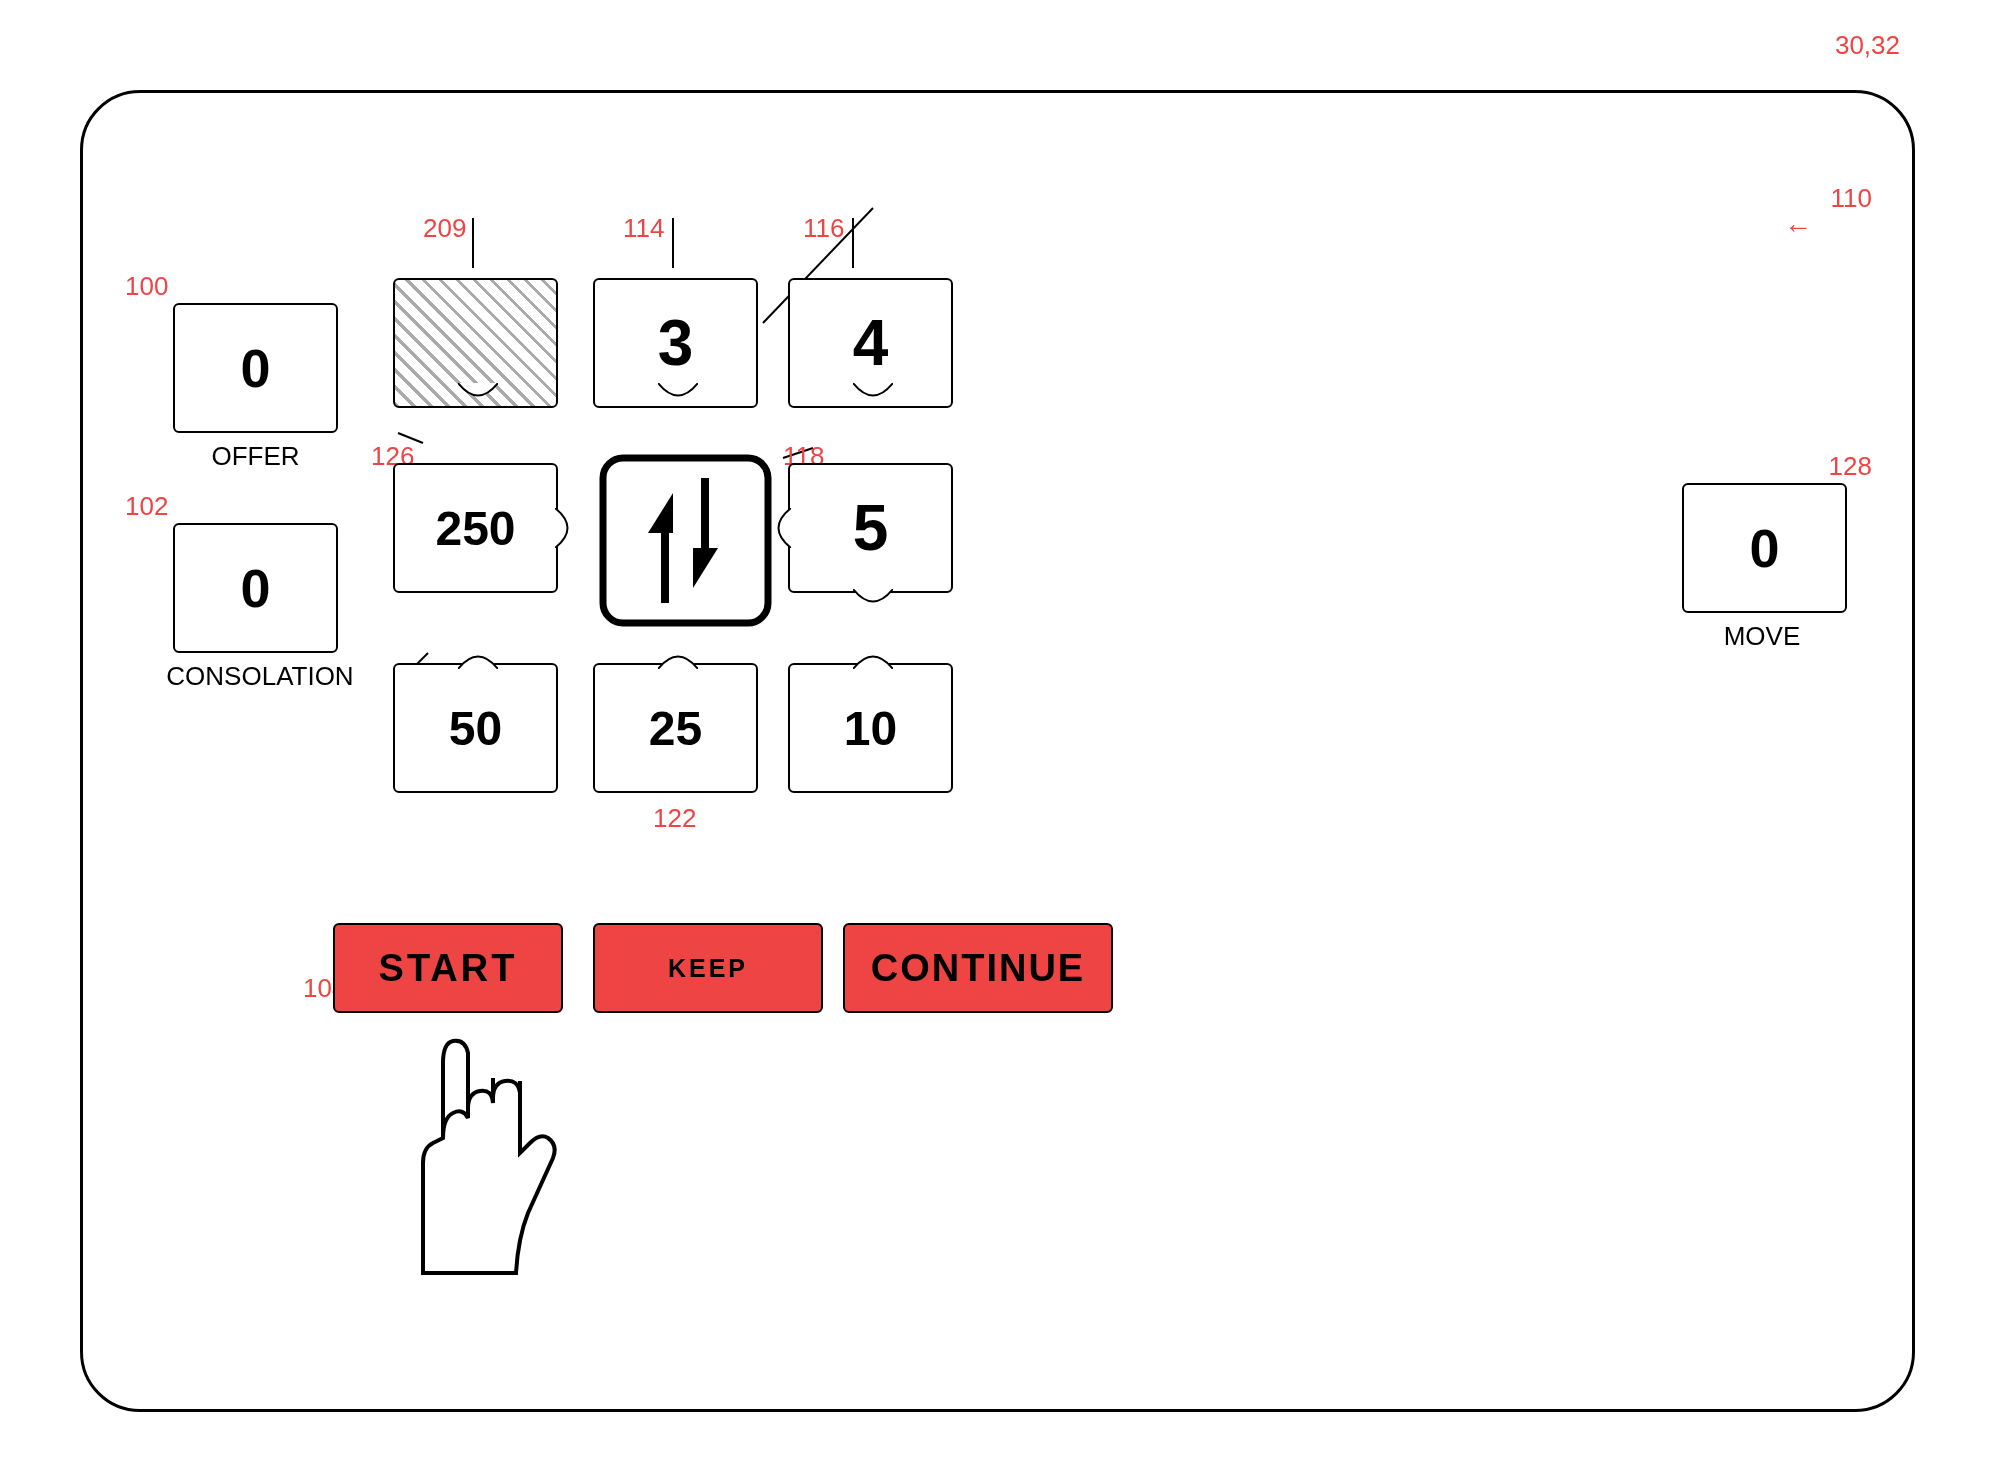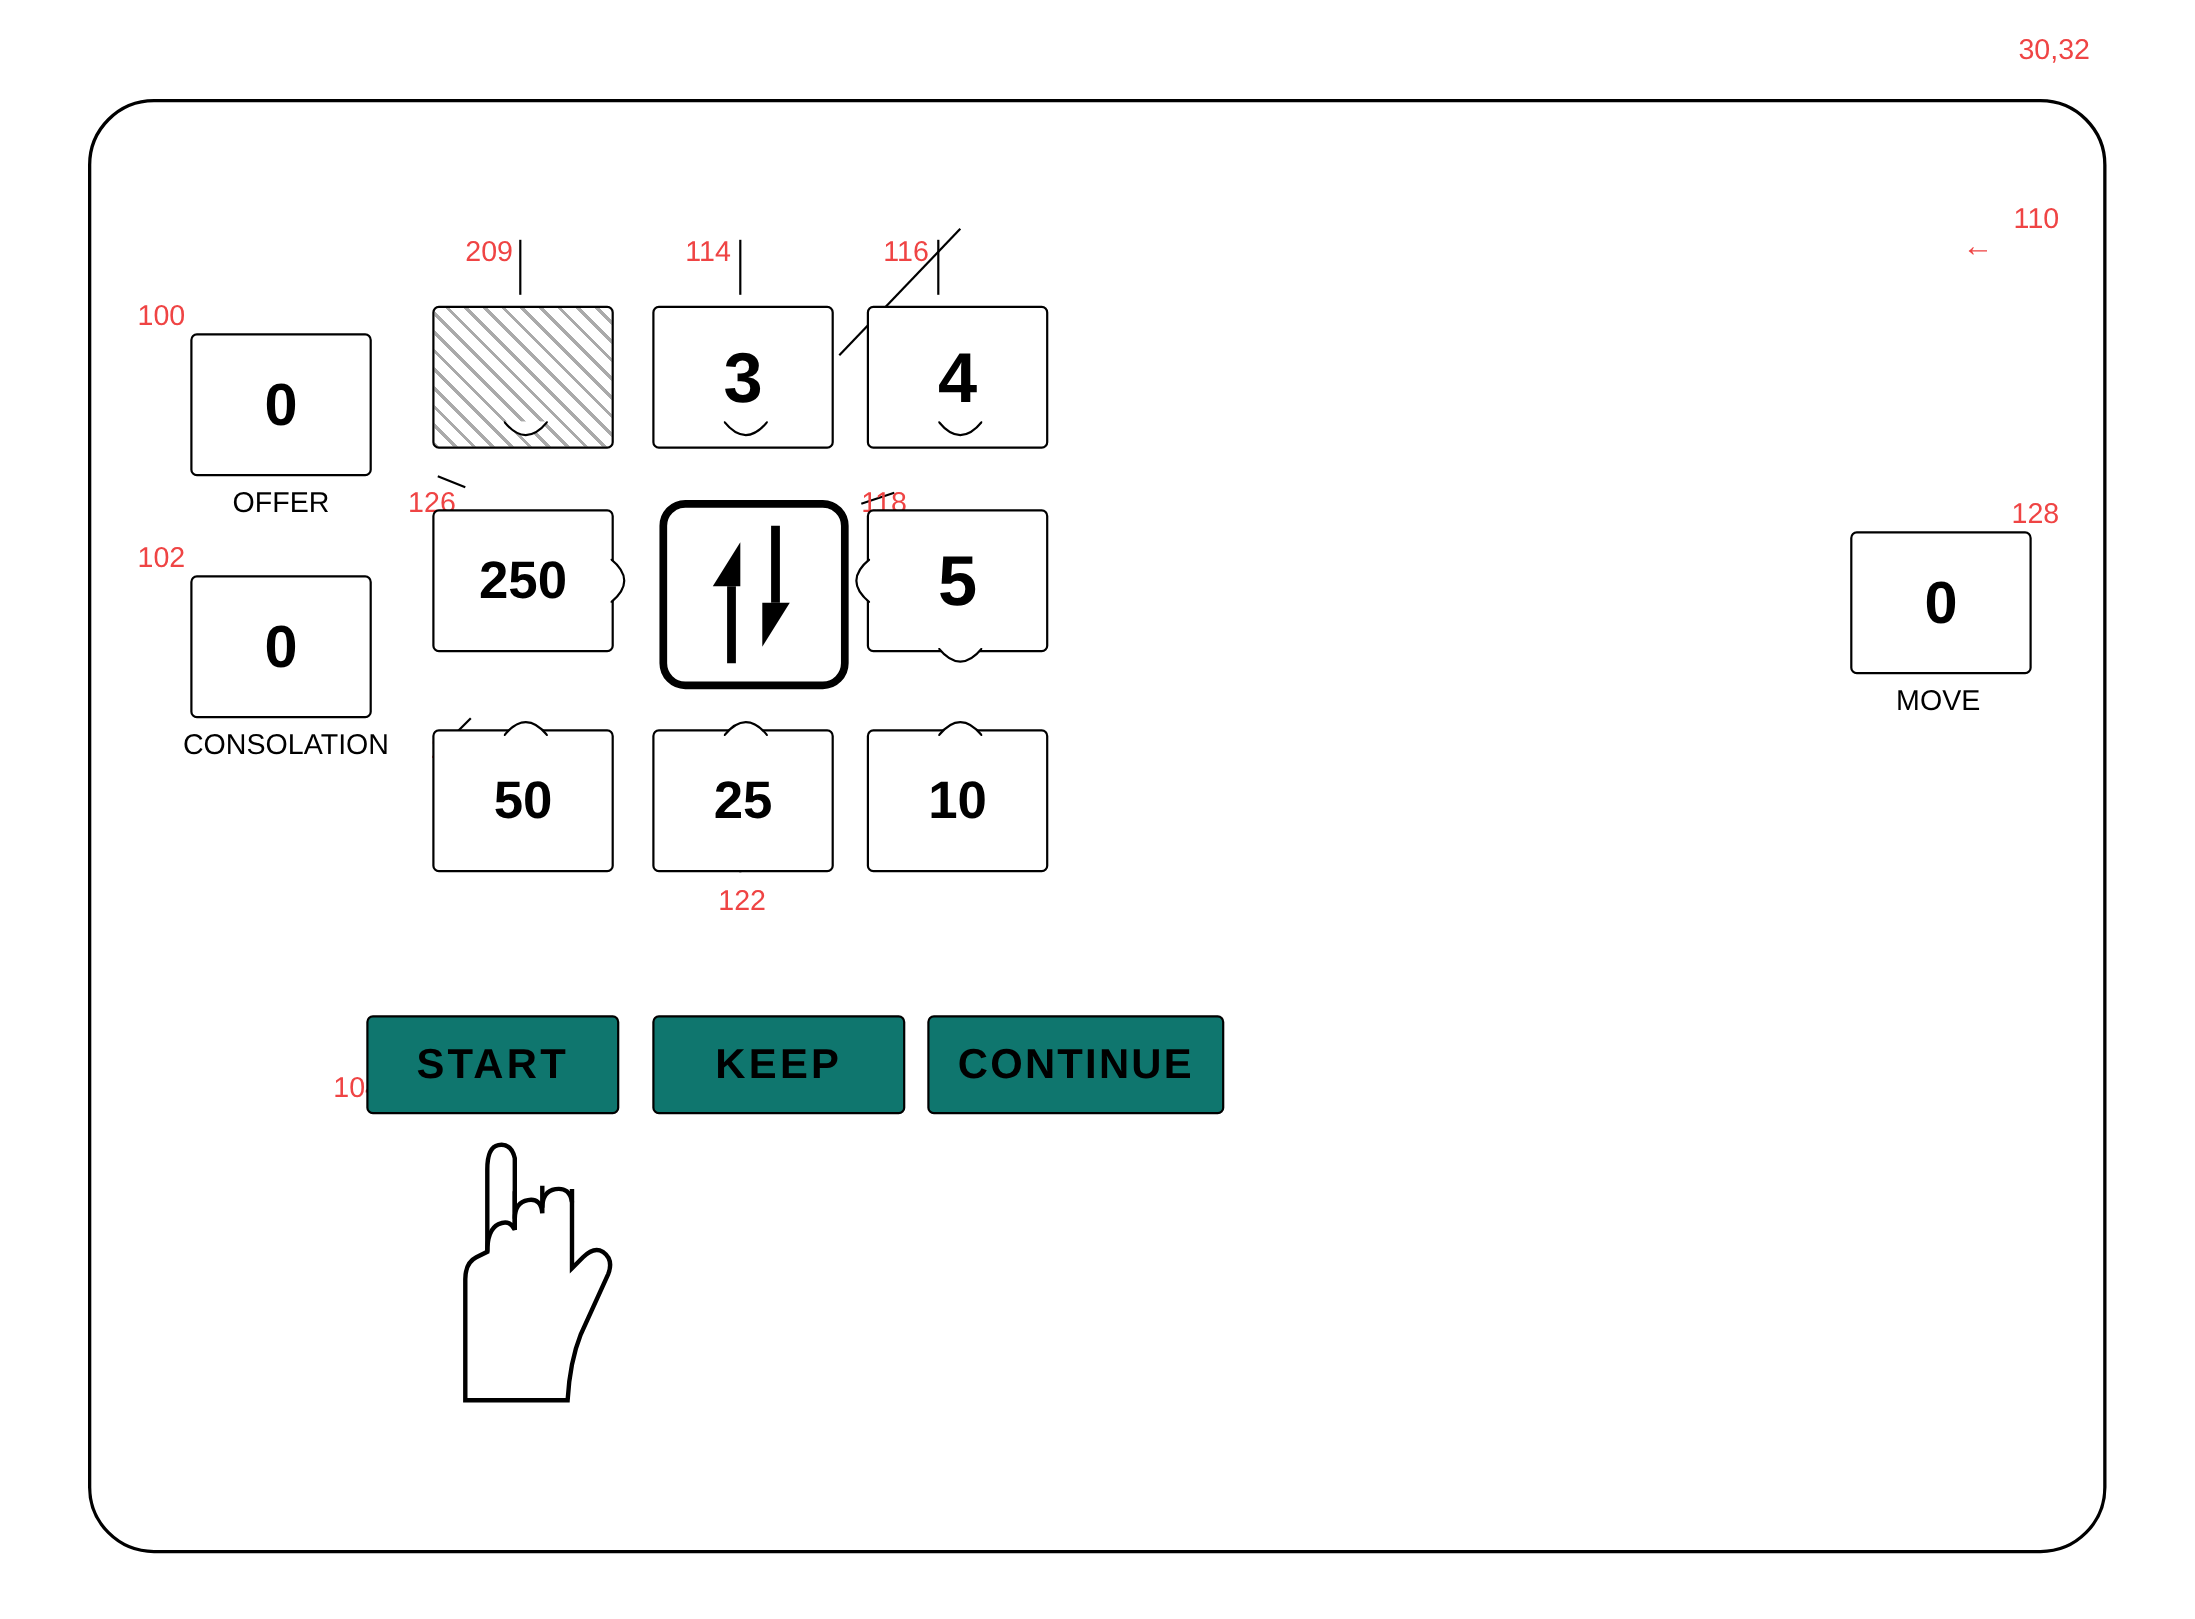--- a/index.html
+++ b/index.html
@@ -69,21 +69,21 @@
         #aaa 3px,
         #fff 3px,
         #fff 12px
       );
     }
 
     
     .btn-box {
       position: absolute;
       border: 2px solid #000;
-      background: #0f766e;
+      background: #ef4444;
       display: flex;
       align-items: center;
       justify-content: center;
       font-size: 36px;
       font-weight: bold;
       letter-spacing: 2px;
     }
 
     
     .box-label {
@@ -239,21 +239,21 @@
     </svg>
 
     <div class="ref-label" style="top:880px; left:220px;">104</div>
 
     <div class="btn-box" style="top:830px; left:250px; width:230px; height:90px; border-radius:6px; font-size:38px; letter-spacing:3px;">
       <span>START</span>
     </div>
 
     <div class="ref-label" style="top:880px; left:548px;">106</div>
 
-    <div class="btn-box" style="top:830px; left:510px; width:230px; height:90px; border-radius:6px; font-size:38px; letter-spacing:3px;">
+    <div class="btn-box" style="top:830px; left:510px; width:230px; height:90px; border-radius:6px; font-size:25px; letter-spacing:3px;">
       <span>KEEP</span>
     </div>
 
     <div class="ref-label" style="top:880px; left:780px;">108</div>
 
     <div class="btn-box" style="top:830px; left:760px; width:270px; height:90px; border-radius:6px; font-size:38px; letter-spacing:2px;">
       <span>CONTINUE</span>
     </div>
 
     <svg style="position:absolute; top:870px; left:285px;" width="220" height="320" viewBox="0 0 220 320">

